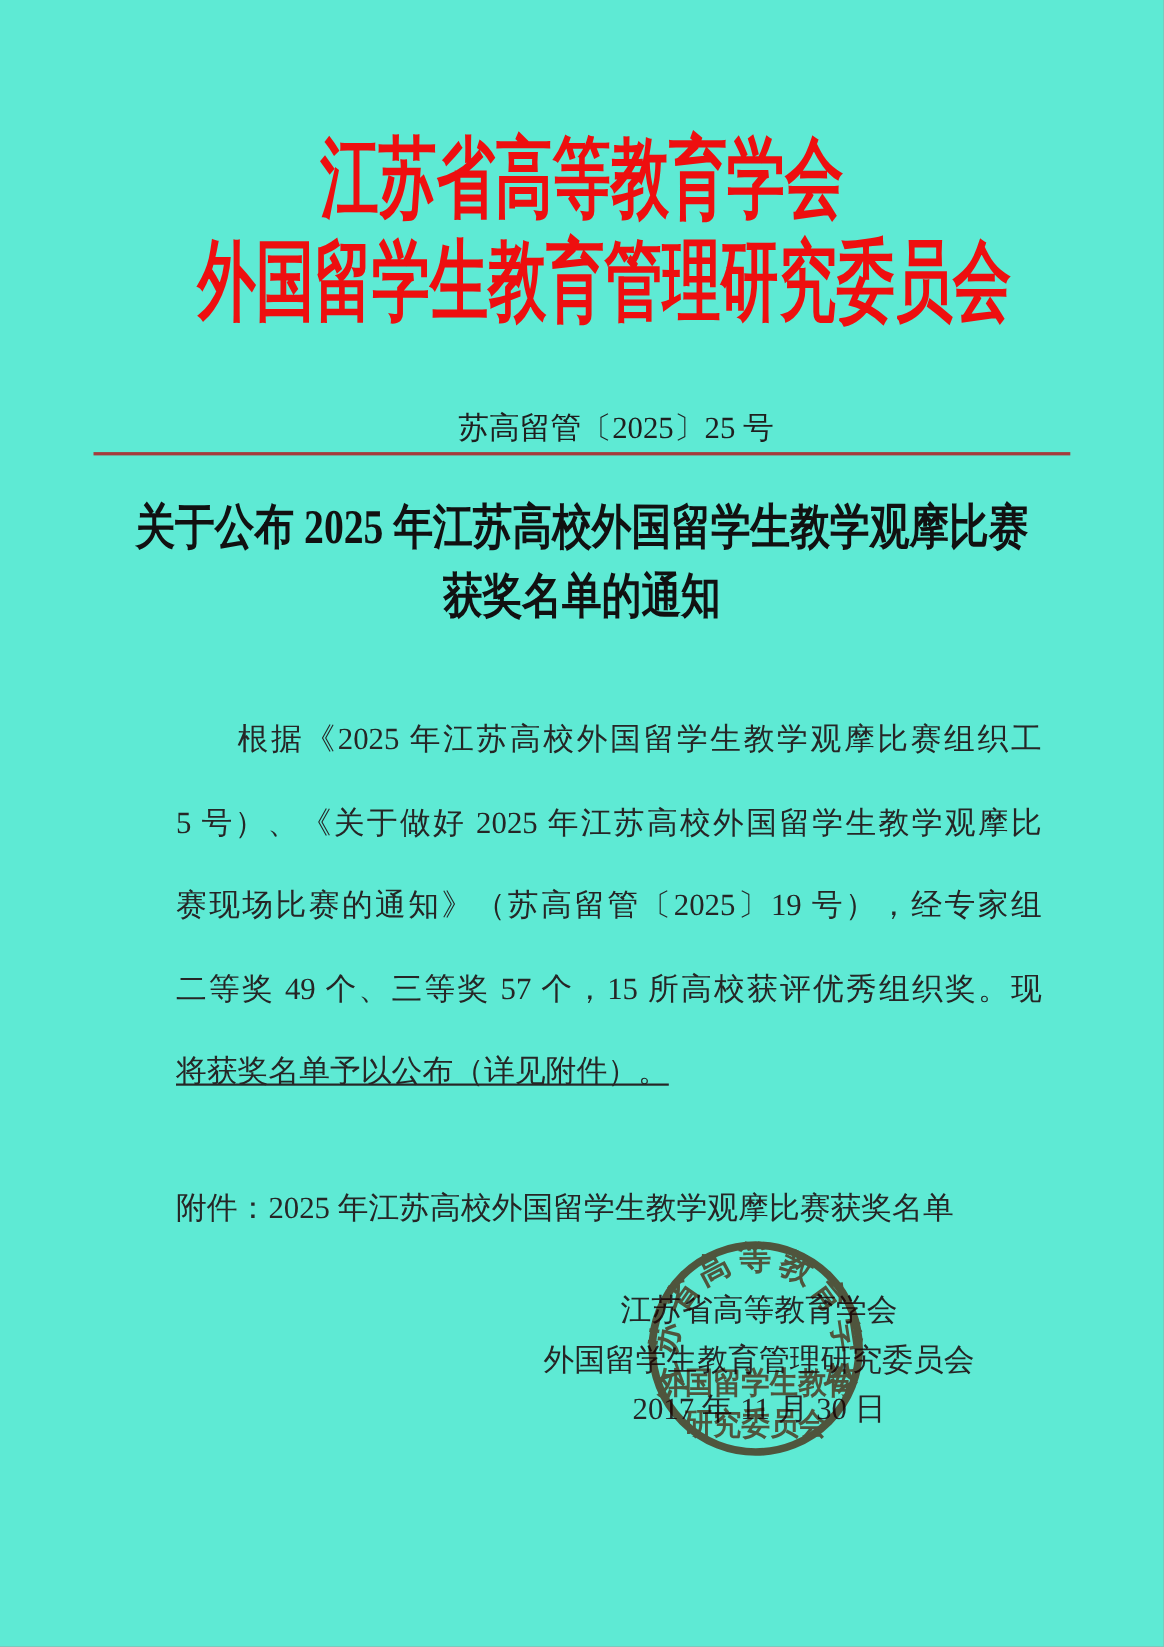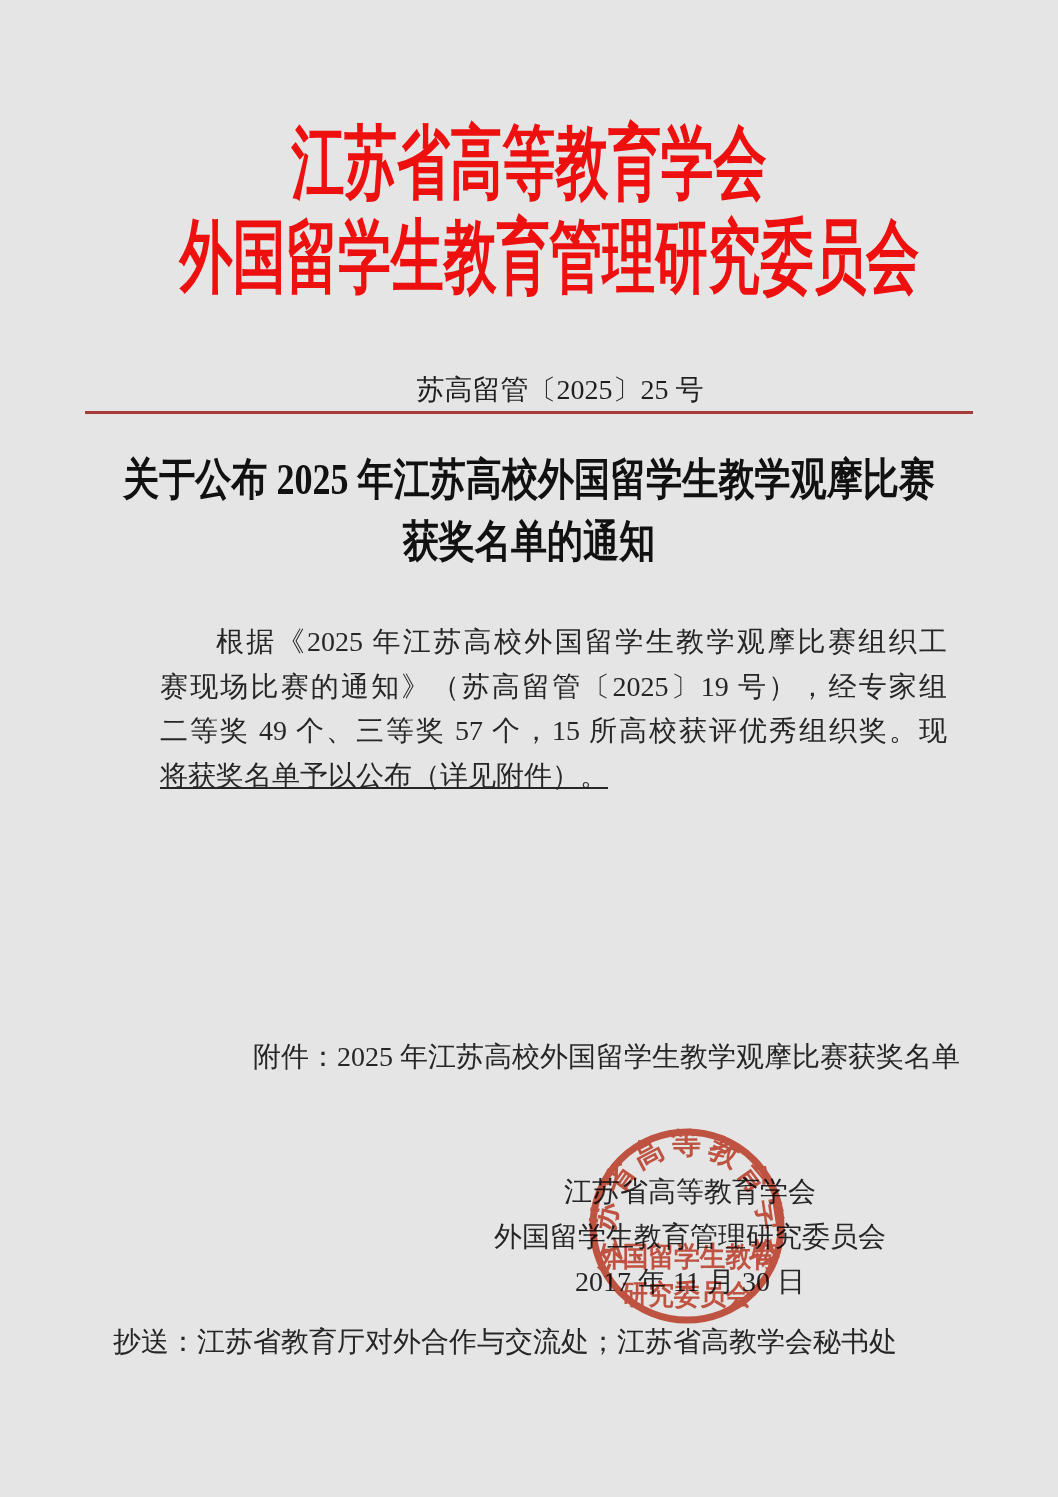--- a/index.html
+++ b/index.html
@@ -1,20 +1,20 @@
 <!DOCTYPE html>
 <html><head>
 <meta charset="utf-8">
 <style>
   html,body{margin:0;padding:0;background:#9a9a9a;}
   .page{
     position:relative;
     width:1058px;height:1497px;
     margin:0 auto;
-    background:#e5e5e5;
+    background:#5eead4;
     overflow:hidden;
     font-family:"Liberation Serif","DejaVu Serif",serif;
     color:#262626;
   }
   .abs{position:absolute;}
   
   .masthead-line{
     left:0;width:1058px;text-align:center;
     font-weight:bold;font-size:80px;line-height:92px;
     color:#ee0f0f;
@@ -37,20 +37,21 @@
     white-space:nowrap;
   }
   .body-col{
     left:160px;width:787px;
     font-size:28px;line-height:44.5px;color:#262626;
   }
   .body-line{
     text-align:justify;
     text-align-last:justify;
     text-justify:inter-character;
+    margin-top:31px;
   }
   .body-line.first{padding-left:56px;}
   .body-line.last{text-align-last:left;text-decoration:underline;}
   .salutation{text-align:left;}
   .attachment-line{
     left:160px;width:800px;
     font-size:28px;line-height:44px;color:#262626;
     white-space:nowrap;
   }
   .signature-block{
@@ -80,40 +81,40 @@
 
   <div class="abs doc-number" style="top:372px;margin-left:31px;">苏高留管〔2025〕25 号</div>
 
   <div class="abs red-rule"></div>
 
   <div class="abs doc-title" style="top:450px;">关于公布 2025 年江苏高校外国留学生教学观摩比赛</div>
   <div class="abs doc-title" style="top:512px;">获奖名单的通知</div>
 
   <div class="abs body-col" style="top:620px;">
     <div class="body-line first">根据《2025 年江苏高校外国留学生教学观摩比赛组织工</div>
+    <div class="body-line">5 号）、《关于做好 2025 年江苏高校外国留学生教学观摩比</div>
     <div class="body-line">赛现场比赛的通知》（苏高留管〔2025〕19 号），经专家组</div>
     <div class="body-line">二等奖 49 个、三等奖 57 个，15 所高校获评优秀组织奖。现</div>
     <div class="body-line last">将获奖名单予以公布（详见附件）。</div>
   </div>
 
-  <div class="abs attachment-line" style="top:1035px;text-align:right;">附件：2025 年江苏高校外国留学生教学观摩比赛获奖名单</div>
+  <div class="abs attachment-line" style="top:1077px;">附件：2025 年江苏高校外国留学生教学观摩比赛获奖名单</div>
 
   <div class="abs signature-block" style="top:1169px;">
     <div>江苏省高等教育学会</div>
     <div>外国留学生教育管理研究委员会</div>
     <div>2017 年 11 月 30 日</div>
   </div>
 
   <svg class="abs seal" viewBox="0 0 204 204">
     <circle cx="102" cy="102" r="94" fill="none" stroke="#d0452f" stroke-width="7"></circle>
     <defs>
       <path id="sealArc" d="M 42,144 A 73,73 0 1 1 162,144" fill="none"></path>
     </defs>
     <text font-size="30" font-weight="bold" fill="#d0452f" font-family="Liberation Serif, DejaVu Serif, serif">
       <textPath href="#sealArc" xlink:href="#sealArc" startOffset="4" textLength="308">江苏省高等教育学会</textPath>
     </text>
     <text x="102" y="142" text-anchor="middle" font-size="28" font-weight="bold" fill="#d0452f" textLength="180" lengthAdjust="spacingAndGlyphs" font-family="Liberation Serif, DejaVu Serif, serif">外国留学生教育</text>
     <text x="102" y="180" text-anchor="middle" font-size="28" font-weight="bold" fill="#d0452f" textLength="130" lengthAdjust="spacingAndGlyphs" font-family="Liberation Serif, DejaVu Serif, serif">研究委员会</text>
   </svg>
 
-  <div class="abs cc-line" style="top:1322px;">抄送：江苏省教育厅对外合作与交流处；江苏省高教学会秘书处</div>
 
 </div>
 
 </body></html>

